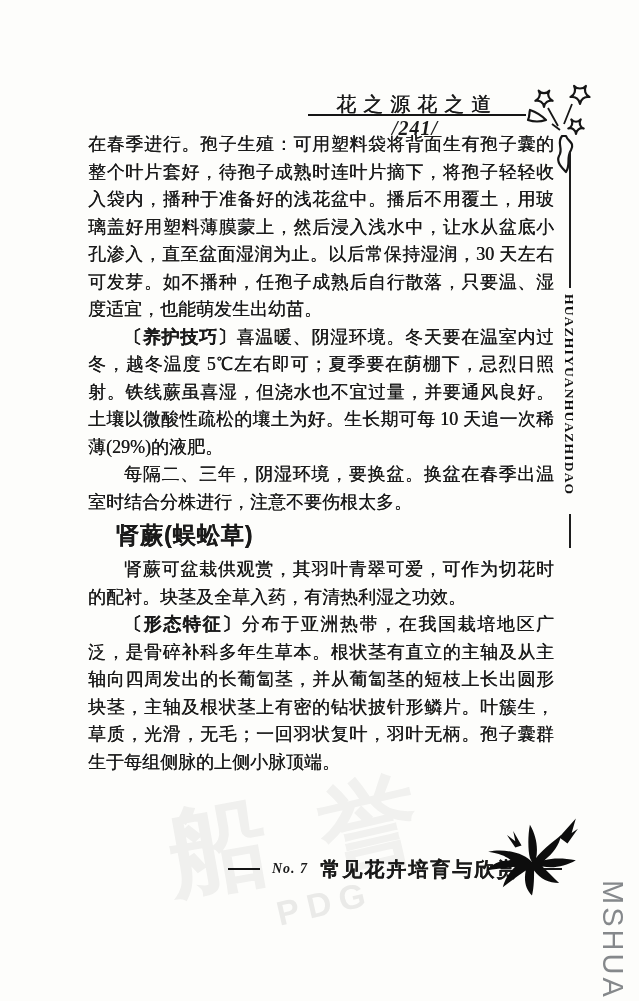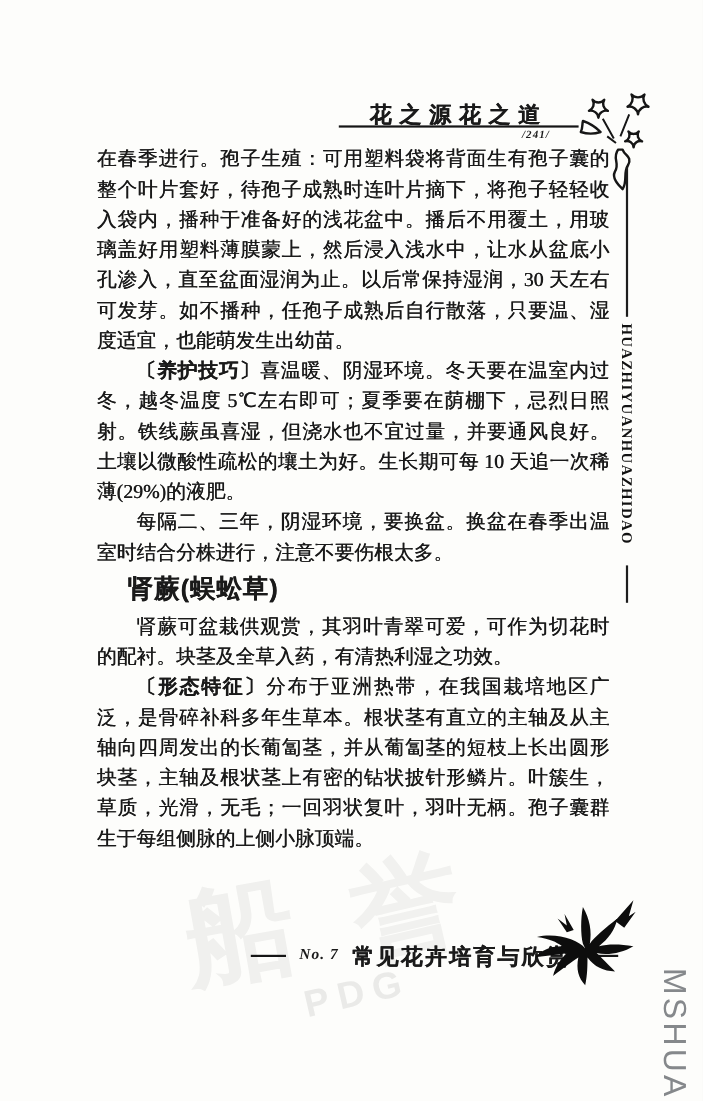--- a/index.html
+++ b/index.html
@@ -9,31 +9,31 @@
     margin:0 auto;
     background:#fdfdfb;
     overflow:hidden;
     font-family:"Liberation Serif", serif;
     color:#1a1a1a;
   }
 
   
   .hdr-title{
     position:absolute;left:336px;top:91px;
-    font-size:20px;font-weight:700;letter-spacing:7px;
+    font-size:20px;font-weight:400;letter-spacing:7px;
     white-space:nowrap;
     text-shadow:0.4px 0 0 currentColor;
   }
   .hdr-underline{
     position:absolute;left:308px;top:114px;width:218px;height:2px;
     background:#151515;
   }
   .hdr-pagenum{
     position:absolute;left:330px;top:117px;width:170px;
-    text-align:right;font-style:italic;font-size:10px;font-weight:700;
+    text-align:center;font-style:italic;font-size:20px;font-weight:700;
     letter-spacing:1px;
   }
   .hdr-flower{position:absolute;left:516px;top:80px;width:100px;height:100px;}
 
   
   .vrule{position:absolute;left:569px;width:2px;background:#1d1d1d;}
   .vrule.r1{top:152px;height:136px;}
   .vrule.r2{top:514px;height:34px;}
   .pinyin{
     position:absolute;left:561px;top:294px;height:222px;

